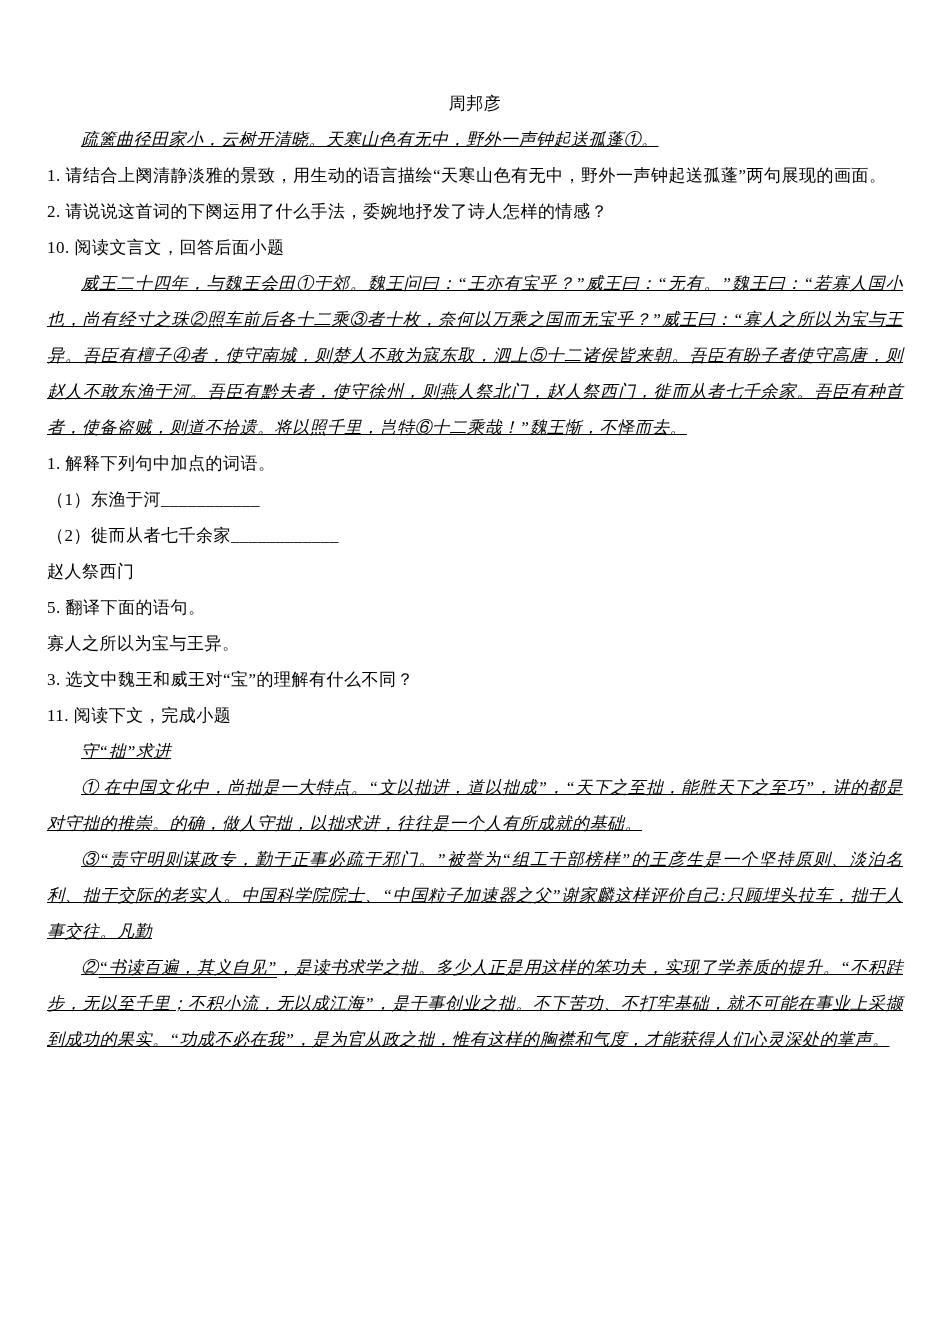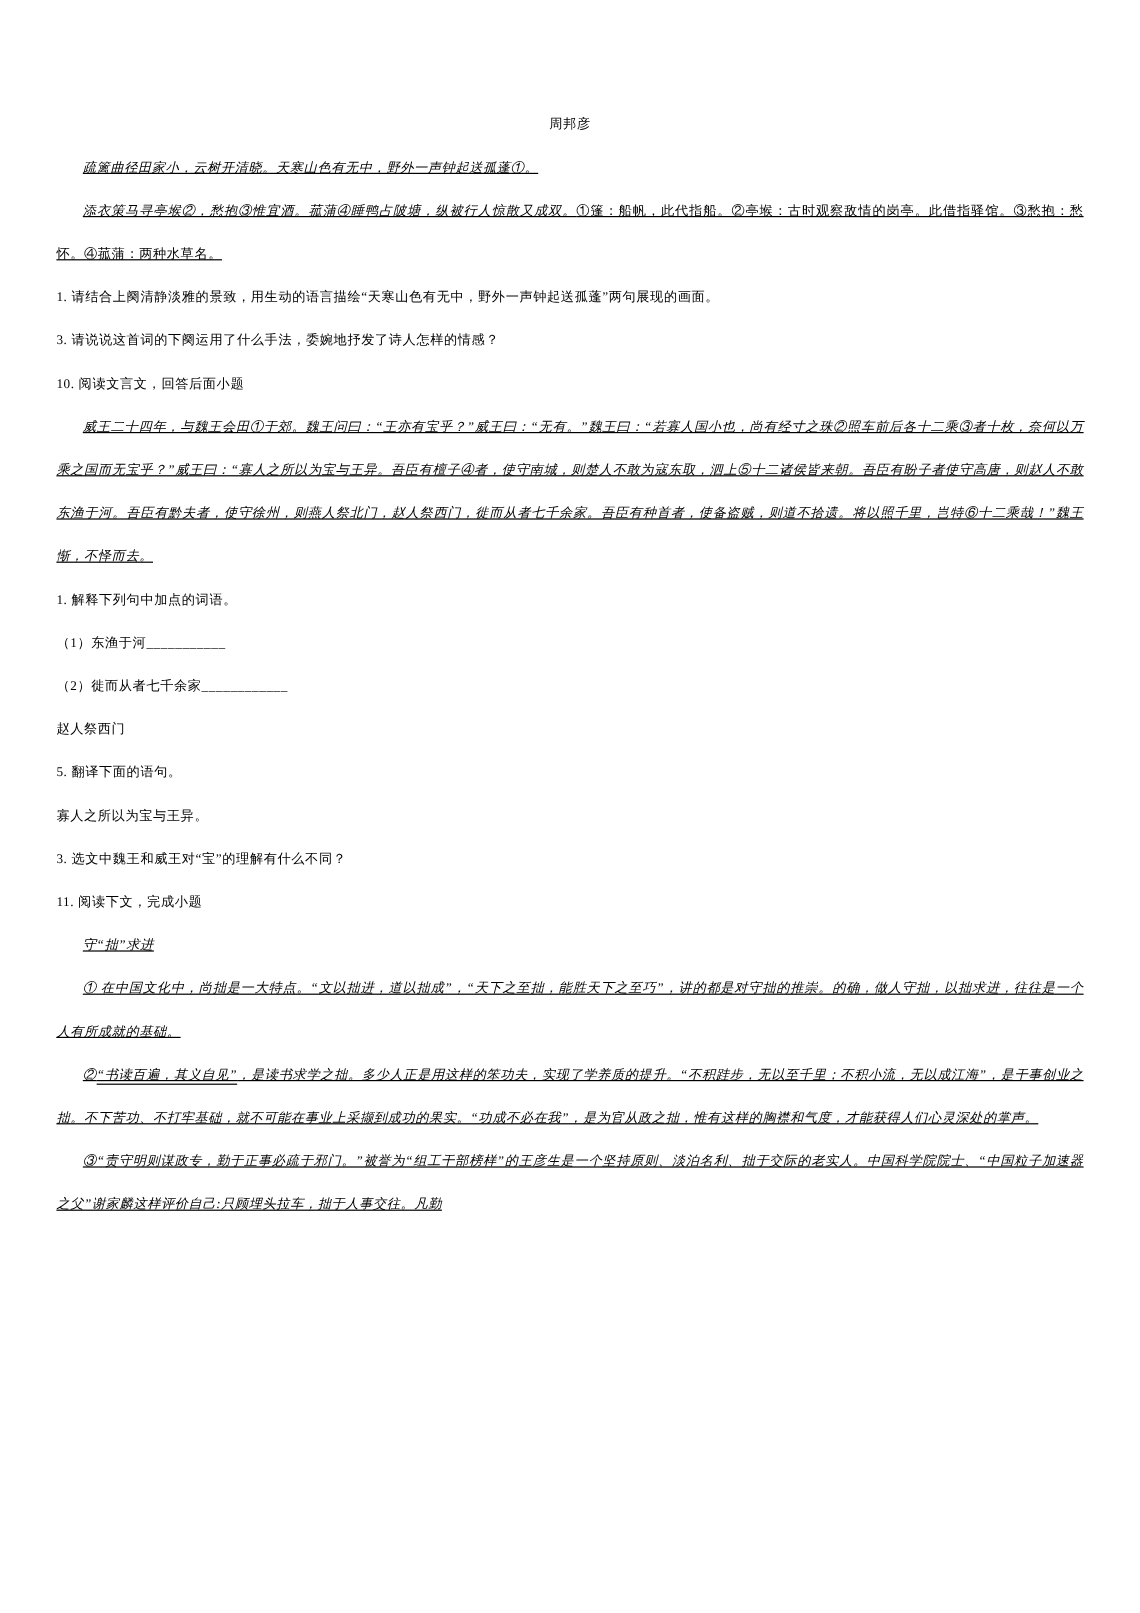--- a/index.html
+++ b/index.html
@@ -16,21 +16,21 @@
   }
   .page {
     box-sizing: border-box;
     width: 950px;
     height: 1344px;
     padding: 86px 47px 0 47px;
     background: #ffffff;
   }
   p.doc-par {
     margin: 0;
-    font-size: 11px;
+    font-size: 17px;
     line-height: 36px;
     text-align: justify;
     text-justify: inter-ideograph;
     word-break: break-all;
     letter-spacing: 0.5px;
   }
   p.doc-par.center {
     text-align: center;
     word-break: normal;
   }
@@ -46,31 +46,30 @@
     text-underline-offset: 4px;
   }
 </style>
 </head>
 <body>
 
 <div class="page">
   <div>
       <p class="doc-par center"><span>周邦彦</span></p>
       <p class="doc-par indent"><span class="kai">疏篱曲径田家小，云树开清晓。天寒山色有无中，野外一声钟起送孤蓬①。</span></p>
-      <p class="doc-par indent"><span class="kai">添衣策马寻亭堠②，愁抱③惟宜酒。菰蒲④睡鸭占陂塘，纵被行人惊散又成双。</span><span>①篷：船帆，此代指船。②亭堠：古时观察敌情的岗亭。此借指驿馆。③愁抱：愁怀。④菰蒲：两种水草名。</span></p>
       <p class="doc-par"><span>1. 请结合上阕清静淡雅的景致，用生动的语言描绘“天寒山色有无中，野外一声钟起送孤蓬”两句展现的画面。</span></p>
-      <p class="doc-par"><span>3. 请说说这首词的下阕运用了什么手法，委婉地抒发了诗人怎样的情感？</span></p>
+      <p class="doc-par"><span>2. 请说说这首词的下阕运用了什么手法，委婉地抒发了诗人怎样的情感？</span></p>
       <p class="doc-par"><span>10. 阅读文言文，回答后面小题</span></p>
       <p class="doc-par indent"><span class="kai">威王二十四年，与魏王会田①于郊。魏王问曰：“王亦有宝乎？”威王曰：“无有。”魏王曰：“若寡人国小也，尚有经寸之珠②照车前后各十二乘③者十枚，奈何以万乘之国而无宝乎？”威王曰：“寡人之所以为宝与王异。吾臣有檀子④者，使守南城，则楚人不敢为寇东取，泗上⑤十二诸侯皆来朝。吾臣有盼子者使守高唐，则赵人不敢东渔于河。吾臣有黔夫者，使守徐州，则燕人祭北门，赵人祭西门，徙而从者七千余家。吾臣有种首者，使备盗贼，则道不拾遗。将以照千里，岂特⑥十二乘哉！”魏王惭，不怿而去。</span></p>
       <p class="doc-par"><span>1. 解释下列句中加点的词语。</span></p>
       <p class="doc-par"><span>（1）东渔于河___________</span></p>
       <p class="doc-par"><span>（2）徙而从者七千余家____________</span></p>
       <p class="doc-par"><span>赵人祭西门</span></p>
       <p class="doc-par"><span>5. 翻译下面的语句。</span></p>
       <p class="doc-par"><span>寡人之所以为宝与王异。</span></p>
       <p class="doc-par"><span>3. 选文中魏王和威王对“宝”的理解有什么不同？</span></p>
       <p class="doc-par"><span>11. 阅读下文，完成小题</span></p>
       <p class="doc-par indent"><span class="kai">守“拙”求进</span></p>
       <p class="doc-par indent"><span class="kai">① 在中国文化中，尚拙是一大特点。“文以拙进，道以拙成”，“天下之至拙，能胜天下之至巧”，讲的都是对守拙的推崇。的确，做人守拙，以拙求进，往往是一个人有所成就的基础。</span></p>
+      <p class="doc-par indent"><span class="kai">③“责守明则谋政专，勤于正事必疏于邪门。”被誉为“组工干部榜样”的王彦生是一个坚持原则、淡泊名利、拙于交际的老实人。中国科学院院士、“中国粒子加速器之父”谢家麟这样评价自己:只顾埋头拉车，拙于人事交往。凡勤</span></p>
       <p class="doc-par indent"><span class="kai">②</span><span class="kai underline">“书读百遍，其义自见”</span><span class="kai">，是读书求学之拙。多少人正是用这样的笨功夫，实现了学养质的提升。“不积跬步，无以至千里；不积小流，无以成江海”，是干事创业之拙。不下苦功、不打牢基础，就不可能在事业上采撷到成功的果实。“功成不必在我”，是为官从政之拙，惟有这样的胸襟和气度，才能获得人们心灵深处的掌声。</span></p>
-      <p class="doc-par indent"><span class="kai">③“责守明则谋政专，勤于正事必疏于邪门。”被誉为“组工干部榜样”的王彦生是一个坚持原则、淡泊名利、拙于交际的老实人。中国科学院院士、“中国粒子加速器之父”谢家麟这样评价自己:只顾埋头拉车，拙于人事交往。凡勤</span></p>
     </div>
 </div>
 
 </body></html>

